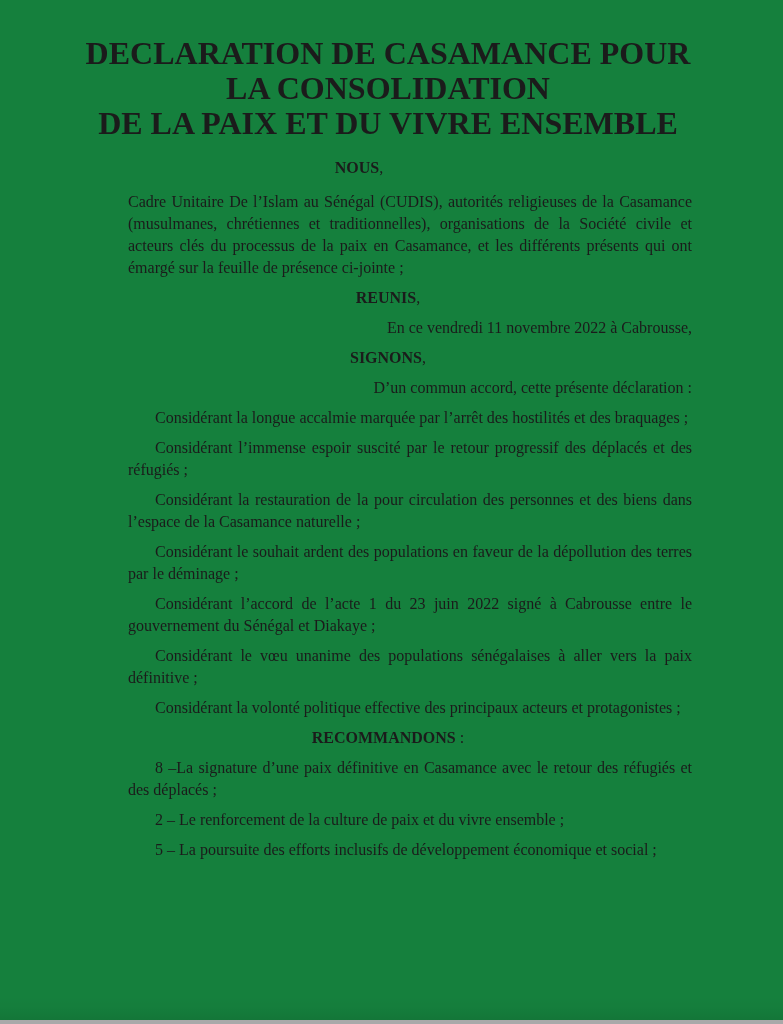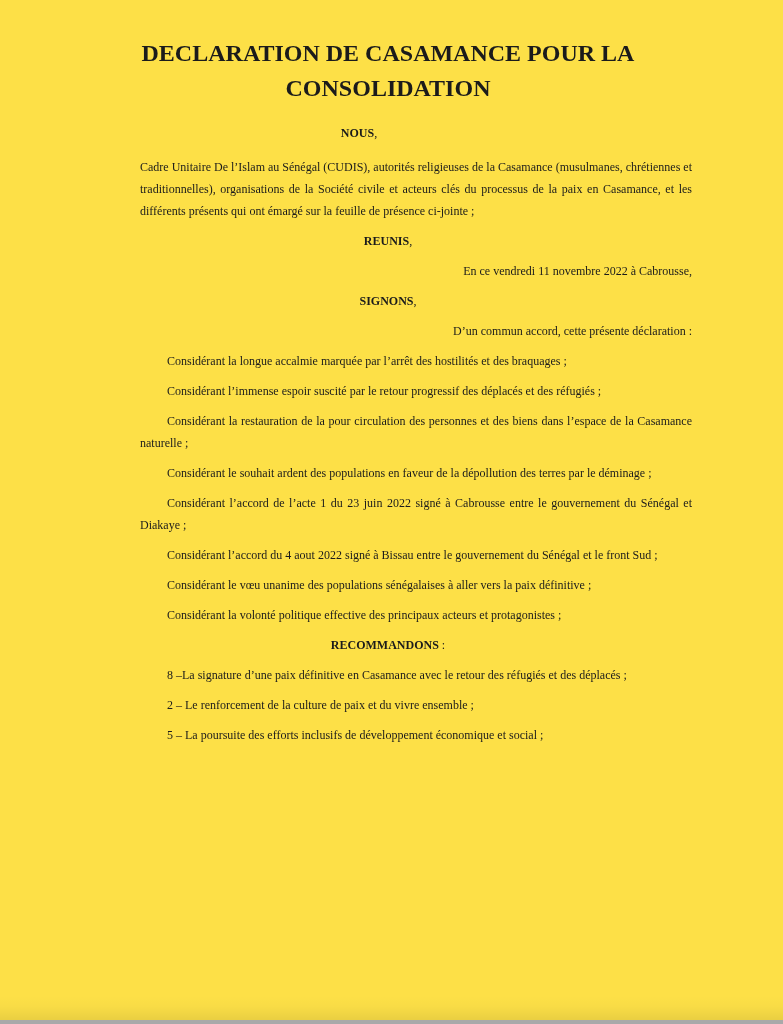--- a/index.html
+++ b/index.html
@@ -4,24 +4,24 @@
 <style>
   html, body {
     margin: 0;
     padding: 0;
     background: #ffffff;
   }
   .page {
     position: relative;
     width: 783px;
     height: 1024px;
-    background: #fde047;
+    background: #15803d;
     overflow: hidden;
     font-family: "Liberation Serif", "DejaVu Serif", serif;
-    font-size: 12px;
+    font-size: 16px;
     line-height: 22px;
     color: #1b1b1b;
   }
   .doc {
     box-sizing: border-box;
     width: 100%;
     height: 100%;
     padding: 36px 91px 0 128px;
     display: flex;
     flex-direction: column;
@@ -36,21 +36,21 @@
   .heading {
     text-align: center;
     margin: 0 0 8px -44px;
   }
   .heading.shift-more { margin-left: -102px; }
   .heading.gap-after { margin-bottom: 12px; }
   .heading .hw { font-weight: bold; }
   p.para {
     text-align: justify;
     text-indent: 27px;
-    margin: 0 0 8px 12px;
+    margin: 0 0 8px 0;
   }
   p.flush { text-indent: 0; }
   p.left { text-align: right; }
   .page-bottom-edge {
     position: absolute;
     left: 0;
     bottom: 0;
     width: 100%;
     height: 28px;
     box-sizing: border-box;
@@ -59,40 +59,40 @@
   }
 </style>
 </head>
 <body>
 
 <div class="page">
   <div class="doc">
 
     <h1 class="doc-title">
       <span class="tline">DECLARATION DE CASAMANCE POUR LA CONSOLIDATION</span>
+      <span class="tline">DE LA PAIX ET DU VIVRE ENSEMBLE</span>
     </h1>
 
     <p class="heading shift-more gap-after"><span class="hw">NOUS</span><span>,</span></p>
 
     <p class="para flush">Cadre Unitaire De l’Islam au Sénégal (CUDIS), autorités religieuses de la Casamance (musulmanes, chrétiennes et traditionnelles), organisations de la Société civile et acteurs clés du processus de la paix en Casamance, et les différents présents qui ont émargé sur la feuille de présence ci-jointe ;</p>
 
     <p class="heading"><span class="hw">REUNIS</span><span>,</span></p>
 
     <p class="para left">En ce vendredi 11 novembre 2022 à Cabrousse,</p>
 
     <p class="heading"><span class="hw">SIGNONS</span><span>,</span></p>
 
     <p class="para left">D’un commun accord, cette présente déclaration :</p>
 
     <p class="para">Considérant la longue accalmie marquée par l’arrêt des hostilités et des braquages ;</p>
     <p class="para">Considérant l’immense espoir suscité par le retour progressif des déplacés et des réfugiés ;</p>
     <p class="para">Considérant la restauration de la pour circulation des personnes et des biens dans l’espace de la Casamance naturelle ;</p>
     <p class="para">Considérant le souhait ardent des populations en faveur de la dépollution des terres par le déminage ;</p>
     <p class="para">Considérant l’accord de l’acte 1 du 23 juin 2022 signé à Cabrousse entre le gouvernement du Sénégal et Diakaye ;</p>
-    <p class="para">Considérant l’accord du 4 aout 2022 signé à Bissau entre le gouvernement du Sénégal et le front Sud ;</p>
     <p class="para">Considérant le vœu unanime des populations sénégalaises à aller vers la paix définitive ;</p>
     <p class="para">Considérant la volonté politique effective des principaux acteurs et protagonistes ;</p>
 
     <p class="heading"><span class="hw">RECOMMANDONS</span><span> :</span></p>
 
     <p class="para">8 –La signature d’une paix définitive en Casamance avec le retour des réfugiés et des déplacés ;</p>
     <p class="para">2 – Le renforcement de la culture de paix et du vivre ensemble ;</p>
     <p class="para">5 – La poursuite des efforts inclusifs de développement économique et social ;</p>
 
   </div>

